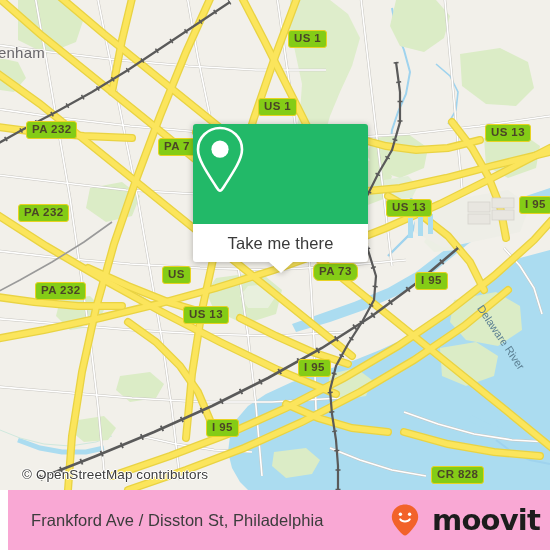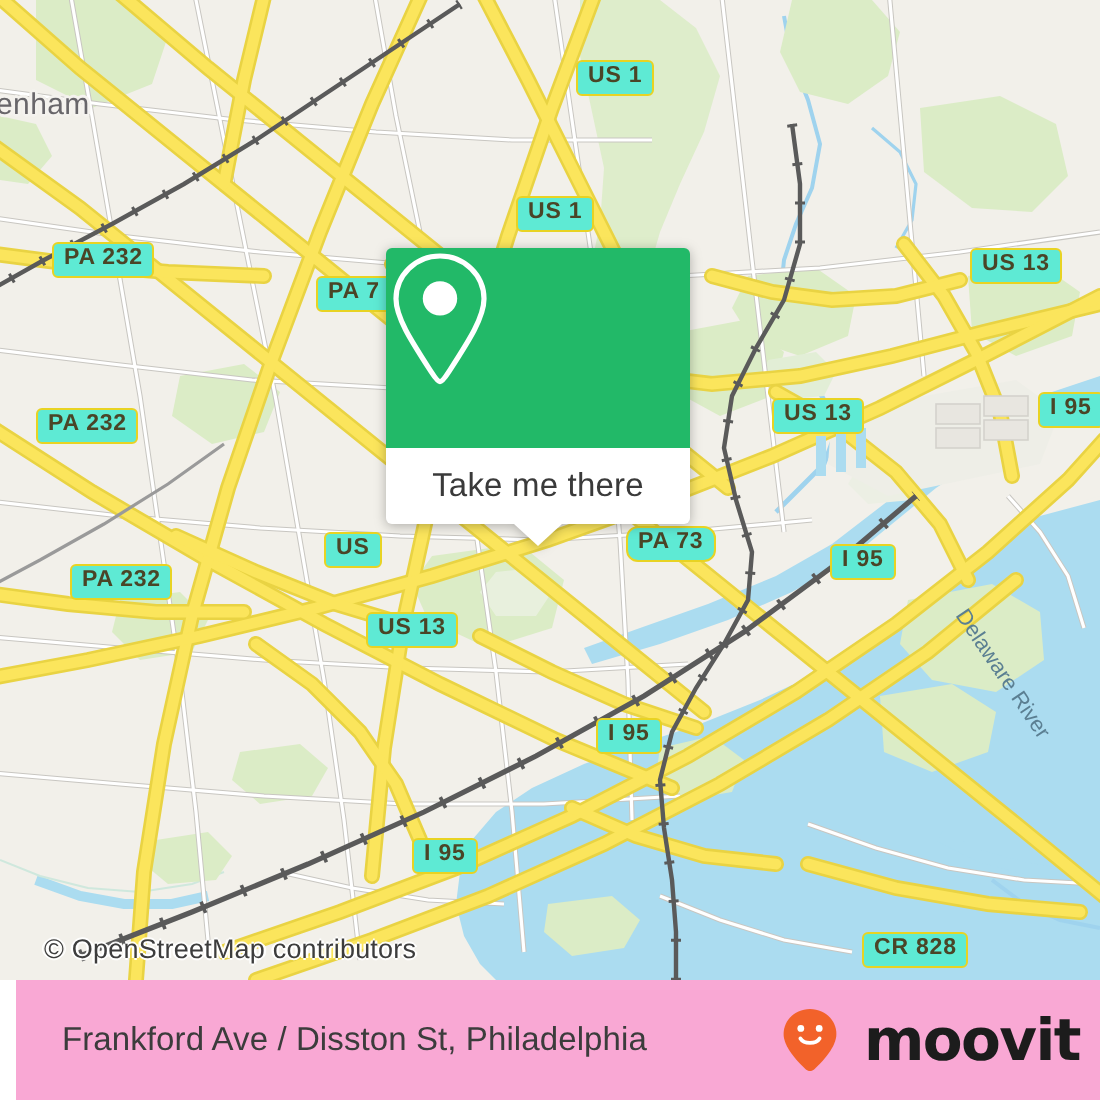--- a/index.html
+++ b/index.html
@@ -36,21 +36,21 @@
   #map svg {
     position: absolute;
     left: 0;
     top: 0;
     display: block;
   }
 
   
   .shield {
     position: absolute;
-    background: #5eead4;
+    background: #84cc16;
     border: 1.5px solid #e8d323;
     border-radius: 3px;
     color: #4a4527;
     font-family: "Liberation Sans", sans-serif;
     font-size: 11.5px;
     font-weight: bold;
     letter-spacing: 0.4px;
     padding: 1px 5px 2px 5px;
     line-height: 13px;
     white-space: nowrap;
@@ -96,21 +96,21 @@
       0 -1.2px rgba(255,255,255,.95), 0 1.2px rgba(255,255,255,.95);
     z-index: 8;
     white-space: nowrap;
   }
 
   
   #callout {
     position: absolute;
     left: 193px;
     top: 124px;
-    width: 152px;
+    width: 175px;
     z-index: 20;
     filter: drop-shadow(0 1px 3px rgba(0,0,0,0.28));
     text-align: center;
   }
   #callout-top {
     background: #22b968;
     height: 100px;
     border-radius: 3px 3px 0 0;
     display: flex;
     align-items: center;

